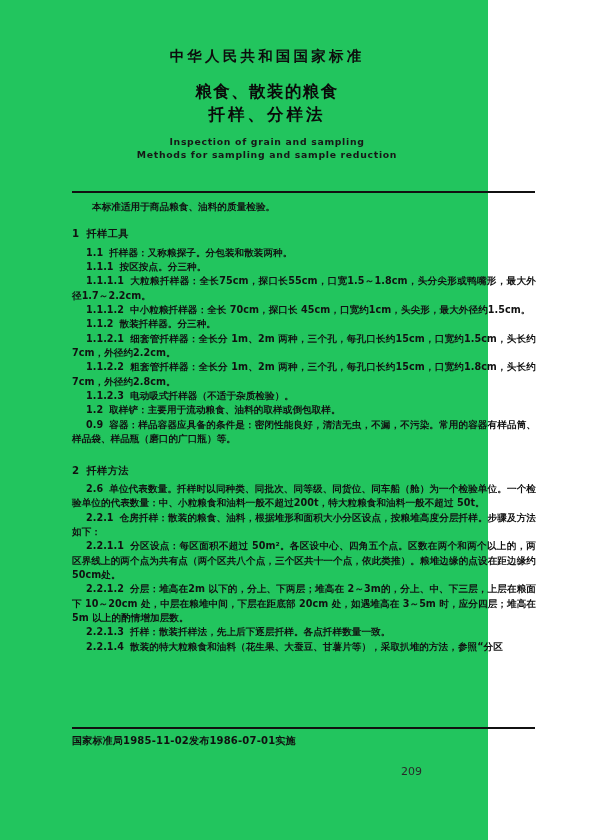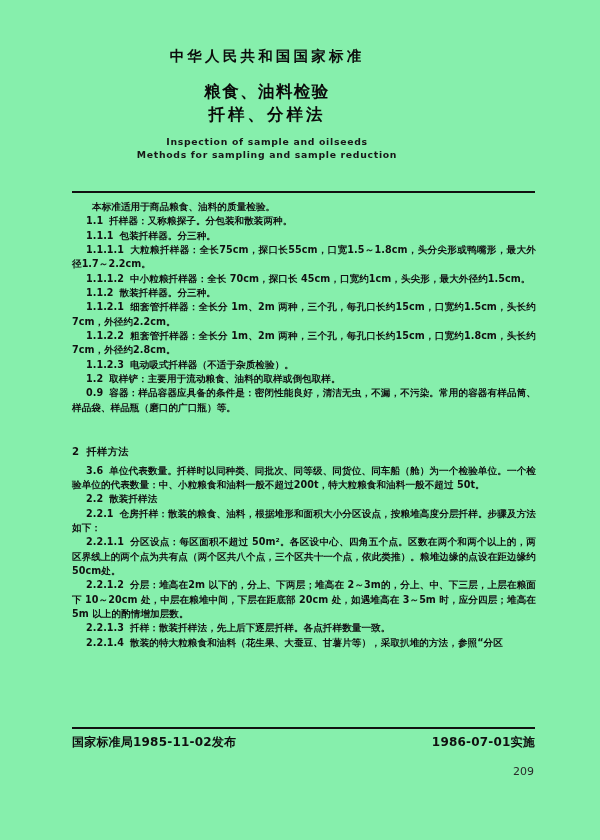--- a/index.html
+++ b/index.html
@@ -12,23 +12,23 @@
     height: 840px;
     position: relative;
     font-family: "DejaVu Sans", "Liberation Sans", sans-serif;
     color: #111111;
     overflow: hidden;
   }
 
   .page {
     position: absolute;
     left: 0; top: 0;
-    width: 600px;
+    width: 488px;
     height: 840px;
-    background: #86efac;
+    background: #22c55e;
   }
 
   
   .masthead {
     position: absolute;
     left: 72px;
     top: 48px;
     width: 463px;
     height: 135px;
   }
@@ -104,108 +104,109 @@
     letter-spacing: 0.05px;
   }
   .para {
     margin: 0;
     font-weight: bold;
     text-align: justify;
     text-justify: inter-character;
   }
   .para.intro {
     text-indent: 20px;
+    margin-bottom: 13px;
   }
   .sec-head {
     margin: 0;
     font-weight: bold;
     font-size: 10.2px;
     letter-spacing: 0.4px;
   }
   .sec-head .sec-num { margin-right: 7px; }
-  .gap-before { margin-top: 30px; }
+  .gap-before { margin-top: 17px; }
   .gap-after  { margin-bottom: 4px; }
 
   .item {
     margin: 0;
     font-weight: bold;
     text-indent: 14px;
     text-align: justify;
     text-justify: inter-character;
   }
   .item .num { margin-right: 6px; }
 
   
   .footer {
     position: absolute;
     left: 72px;
     top: 734px;
     width: 463px;
     display: flex;
-    justify-content: space-between;
     align-items: baseline;
-    font-size: 12px;
+    font-size: 10px;
     font-weight: bold;
     letter-spacing: 0.2px;
     color: #101010;
-    gap: 32px;
   }
   .page-number {
     position: absolute;
     right: 66px;
     top: 765px;
     font-size: 11px;
     color: #2a2a2a;
     font-weight: normal;
   }
 </style>
 </head>
 <body>
 
 <div class="page">
 
   <div class="masthead">
     <div class="national-title">中华人民共和国国家标准</div>
 
     <div class="std-title">
-      <div>粮食、油料检验</div>
+      <div>粮食、散装的粮食</div>
       <div class="std-title-line2">扦样、分样法</div>
     </div>
 
     <div class="en-title">
-      <div>Inspection of sample and oilseeds</div>
+      <div>Inspection of grain and sampling</div>
       <div>Methods for sampling and sample reduction</div>
     </div>
 
   </div>
 
   <div class="rule rule-top"></div>
 
   <div class="body-text">
 
     <p class="para intro">本标准适用于商品粮食、油料的质量检验。</p>
 
+    <p class="sec-head gap-after">
+      <span class="sec-num">1</span><span>扦样工具</span>
+    </p>
 
     <p class="item"><span class="num">1.1</span><span>扦样器：又称粮探子。分包装和散装两种。</span></p>
-    <p class="item"><span class="num">1.1.1</span><span>包装扦样器。分三种。</span></p>
+    <p class="item"><span class="num">1.1.1</span><span>按区按点。分三种。</span></p>
     <p class="item"><span class="num">1.1.1.1</span><span>大粒粮扦样器：全长75cm，探口长55cm，口宽1.5～1.8cm，头分尖形或鸭嘴形，最大外径1.7～2.2cm。</span></p>
     <p class="item"><span class="num">1.1.1.2</span><span>中小粒粮扦样器：全长 70cm，探口长 45cm，口宽约1cm，头尖形，最大外径约1.5cm。</span></p>
     <p class="item"><span class="num">1.1.2</span><span>散装扦样器。分三种。</span></p>
     <p class="item"><span class="num">1.1.2.1</span><span>细套管扦样器：全长分 1m、2m 两种，三个孔，每孔口长约15cm，口宽约1.5cm，头长约7cm，外径约2.2cm。</span></p>
     <p class="item"><span class="num">1.1.2.2</span><span>粗套管扦样器：全长分 1m、2m 两种，三个孔，每孔口长约15cm，口宽约1.8cm，头长约7cm，外径约2.8cm。</span></p>
     <p class="item"><span class="num">1.1.2.3</span><span>电动吸式扦样器（不适于杂质检验）。</span></p>
     <p class="item"><span class="num">1.2</span><span>取样铲：主要用于流动粮食、油料的取样或倒包取样。</span></p>
     <p class="item"><span class="num">0.9</span><span>容器：样品容器应具备的条件是：密闭性能良好，清洁无虫，不漏，不污染。常用的容器有样品筒、样品袋、样品瓶（磨口的广口瓶）等。</span></p>
 
     <p class="sec-head gap-before gap-after">
       <span class="sec-num">2</span><span>扦样方法</span>
     </p>
 
-    <p class="item"><span class="num">3.6</span><span>单位代表数量。扦样时以同种类、同批次、同等级、同货位、同车船（舱）为一个检验单位。一个检验单位的代表数量：中、小粒粮食和油料一般不超过200t，特大粒粮食和油料一般不超过 50t。</span></p>
-    <p class="item"><span class="num">2.2</span><span>散装扦样法</span></p>
+    <p class="item"><span class="num">2.6</span><span>单位代表数量。扦样时以同种类、同批次、同等级、同货位、同车船（舱）为一个检验单位。一个检验单位的代表数量：中、小粒粮食和油料一般不超过200t，特大粒粮食和油料一般不超过 50t。</span></p>
     <p class="item"><span class="num">2.2.1</span><span>仓房扦样：散装的粮食、油料，根据堆形和面积大小分区设点，按粮堆高度分层扦样。步骤及方法如下：</span></p>
     <p class="item"><span class="num">2.2.1.1</span><span>分区设点：每区面积不超过 50m²。各区设中心、四角五个点。区数在两个和两个以上的，两区界线上的两个点为共有点（两个区共八个点，三个区共十一个点，依此类推）。粮堆边缘的点设在距边缘约50cm处。</span></p>
     <p class="item"><span class="num">2.2.1.2</span><span>分层：堆高在2m 以下的，分上、下两层；堆高在 2～3m的，分上、中、下三层，上层在粮面下 10～20cm 处，中层在粮堆中间，下层在距底部 20cm 处，如遇堆高在 3～5m 时，应分四层；堆高在 5m 以上的酌情增加层数。</span></p>
     <p class="item"><span class="num">2.2.1.3</span><span>扦样：散装扦样法，先上后下逐层扦样。各点扦样数量一致。</span></p>
     <p class="item"><span class="num">2.2.1.4</span><span>散装的特大粒粮食和油料（花生果、大蚕豆、甘薯片等），采取扒堆的方法，参照“分区</span></p>
 
   </div>
 
   <div class="rule rule-bottom"></div>
 

